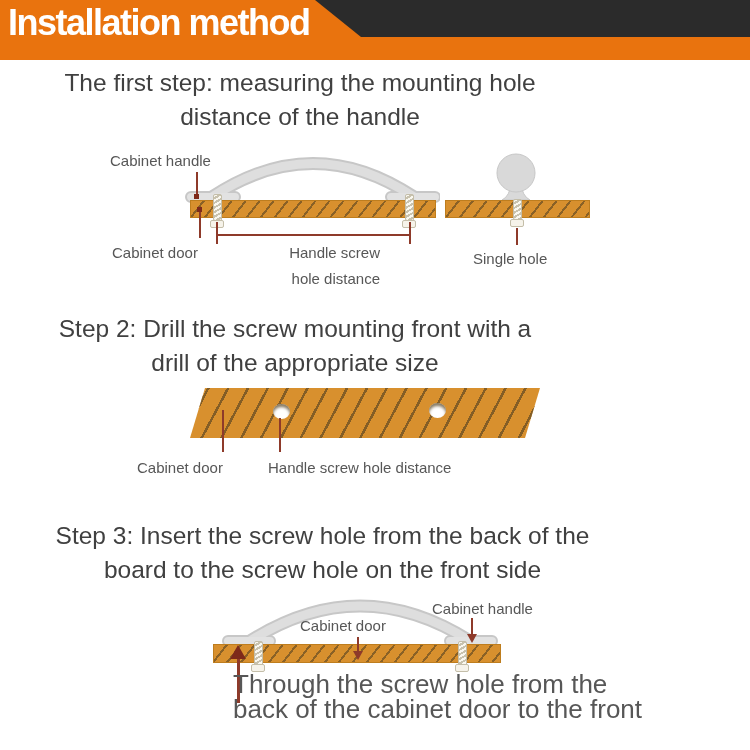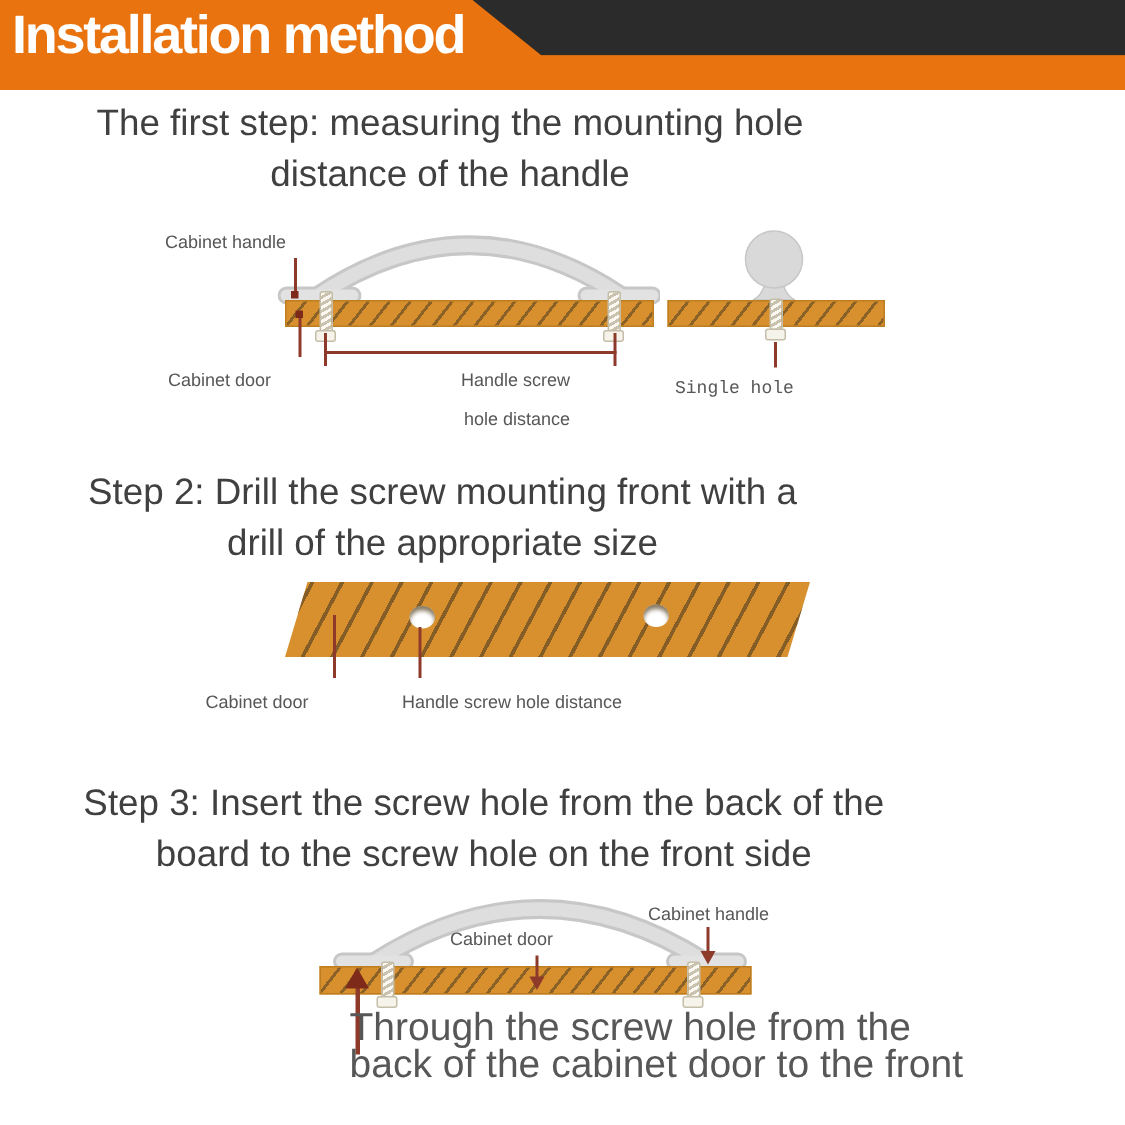--- a/index.html
+++ b/index.html
@@ -15,21 +15,21 @@
   }
   .header-title{
     position:absolute;left:8px;top:0;height:48px;line-height:46px;
     color:#ffffff;font-size:36px;font-weight:bold;letter-spacing:-1.5px;white-space:nowrap;
   }
   
   .step-heading{
     position:absolute;text-align:center;color:#404040;font-size:24.5px;line-height:34px;white-space:nowrap;
   }
   
-  .lbl{position:absolute;color:#575757;font-size:12px;line-height:26px;white-space:nowrap;z-index:6;}
+  .lbl{position:absolute;color:#575757;font-size:15px;line-height:26px;white-space:nowrap;z-index:6;}
   .lbl-center{text-align:center;}
   
   .board{
     position:absolute;z-index:2;background:
       repeating-linear-gradient(128deg, rgba(0,0,0,0) 0 9px, rgba(96,72,34,0.65) 9px 11px),#D8902E;
     border:1px solid #BE7D1E;box-sizing:border-box;
   }
   .board-skew{
     position:absolute;z-index:2;background:
       repeating-linear-gradient(118deg, rgba(0,0,0,0) 0 15px, rgba(96,72,34,0.7) 15px 17.5px),#D8902E;
@@ -104,21 +104,21 @@
   <div class="red-dot" style="left:197px;top:207px;"></div>
   <div class="red-line" style="left:199px;top:212px;width:2px;height:26px;"></div>
   <div class="red-line" style="left:516px;top:228px;width:2px;height:17px;"></div>
 
   <div class="lbl" style="left:110px;top:148px;">Cabinet handle</div>
   <div class="lbl" style="left:112px;top:240px;">Cabinet door</div>
   <div class="lbl lbl-center" style="left:250px;top:240px;width:130px;text-align:right;">
     <div>Handle screw</div>
     <div>hole distance</div>
   </div>
-  <div class="lbl" style="left:450px;top:246px;font-family:Liberation Mono, monospace;">Single hole</div>
+  <div class="lbl" style="left:473px;top:246px;">Single hole</div>
 
   <div class="step-heading" style="left:0;top:312px;width:590px;">
     <div>Step 2: Drill the screw mounting front with a</div>
     <div>drill of the appropriate size</div>
   </div>
 
   <div class="board-skew" style="left:190px;top:388px;width:350px;height:50px;"></div>
   <div style="position:absolute;left:273px;top:404px;width:17px;height:15px;border-radius:50%;background:#fff;
               box-shadow:inset 0 3px 3px rgba(70,50,15,0.65);z-index:3;"></div>
   <div style="position:absolute;left:429px;top:403px;width:17px;height:15px;border-radius:50%;background:#fff;

